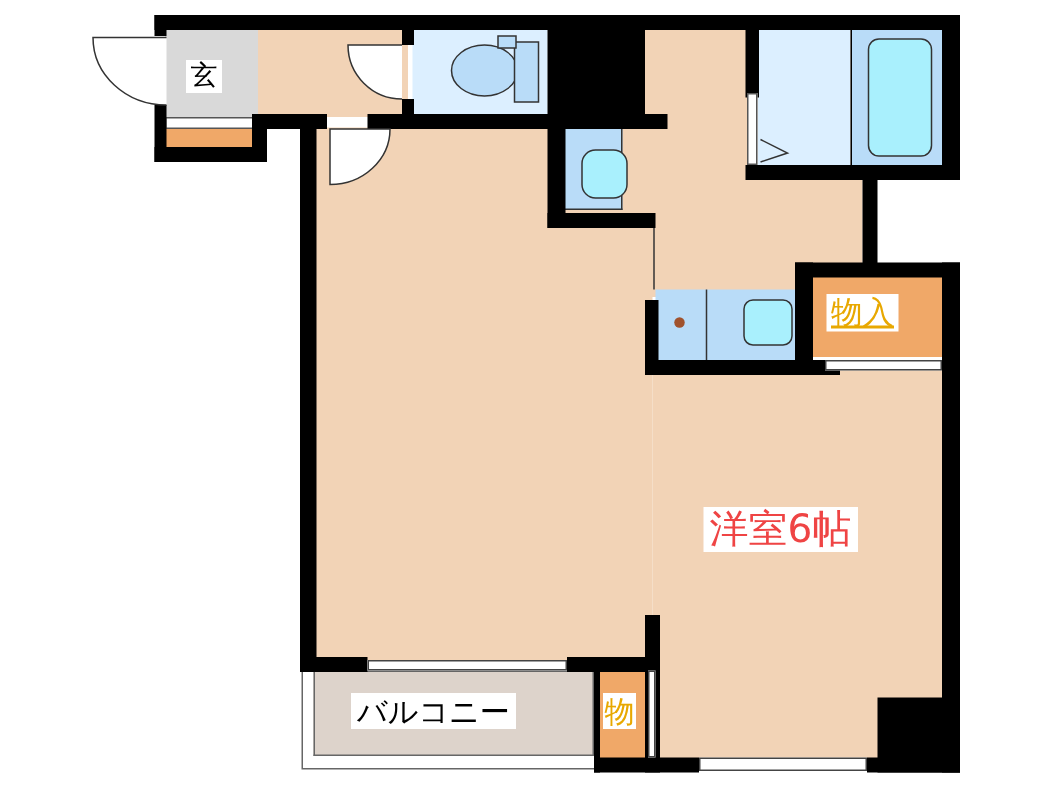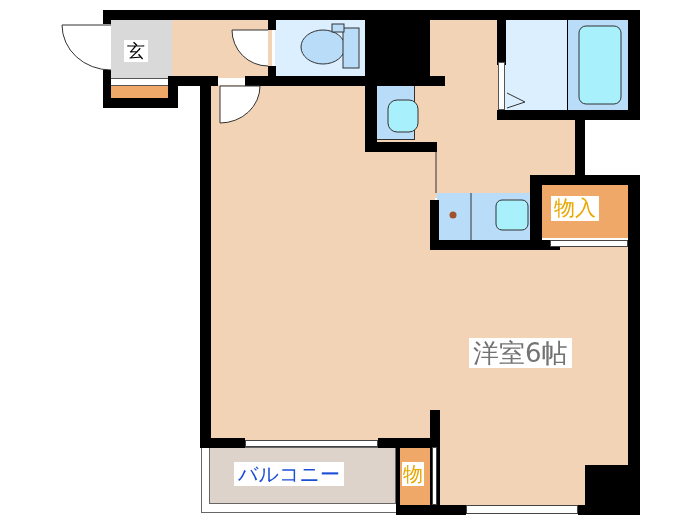--- a/index.html
+++ b/index.html
@@ -97,17 +97,17 @@
 
     <rect x="496" y="200" width="32" height="30" rx="6" fill="#a9f0fd" stroke="#333" stroke-width="1"></rect>
     <line x1="471" y1="193" x2="471" y2="240" stroke="#333" stroke-width="1"></line>
 
     <circle cx="453" cy="215" r="3.5" fill="#a0522d"></circle>
 
     <line x1="436" y1="152" x2="436" y2="193" stroke="#333" stroke-width="1"></line>
   </svg>
 
   <div class="label" style="left:124px;top:40px;font-size:18px;padding:2px 3px;color:#000;">玄</div>
-  <div class="label" style="left:469px;top:338px;font-size:26px;padding:2px 4px;color:#737373;">洋室6帖</div>
-  <div class="label" style="left:551px;top:196px;font-size:21px;padding:2px 3px;color:#e8a800;">物入</div>
+  <div class="label" style="left:469px;top:338px;font-size:26px;padding:2px 4px;color:#ef4444;">洋室6帖</div>
+  <div class="label" style="left:551px;top:196px;font-size:21px;padding:2px 3px;color:#e8a800;text-decoration:underline;">物入</div>
   <div class="label" style="left:402px;top:462px;font-size:20px;padding:2px 1px;color:#e8a800;">物</div>
-  <div class="label" style="left:234px;top:462px;font-size:20px;padding:2px 4px;color:#1d4ed8;">バルコニー</div>
+  <div class="label" style="left:234px;top:462px;font-size:20px;padding:2px 4px;color:#000000;">バルコニー</div>
 </div>
 
 </body></html>

